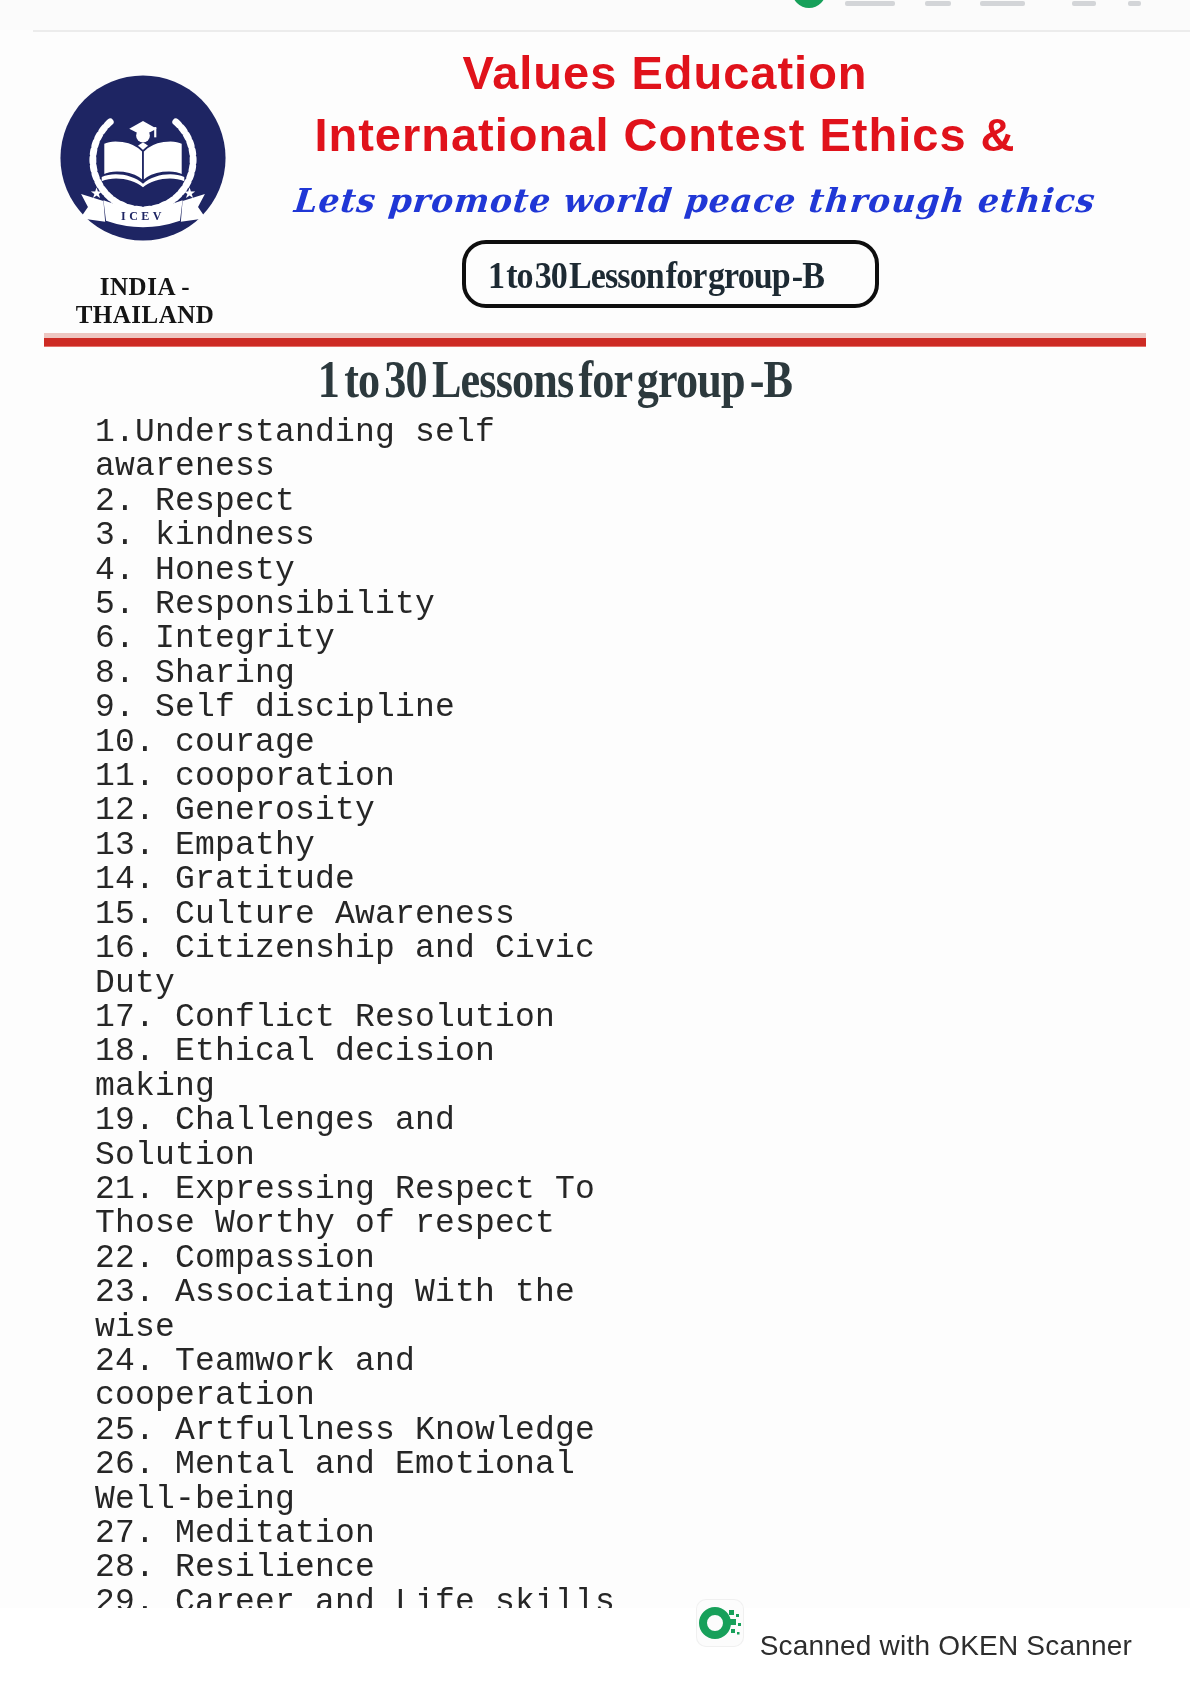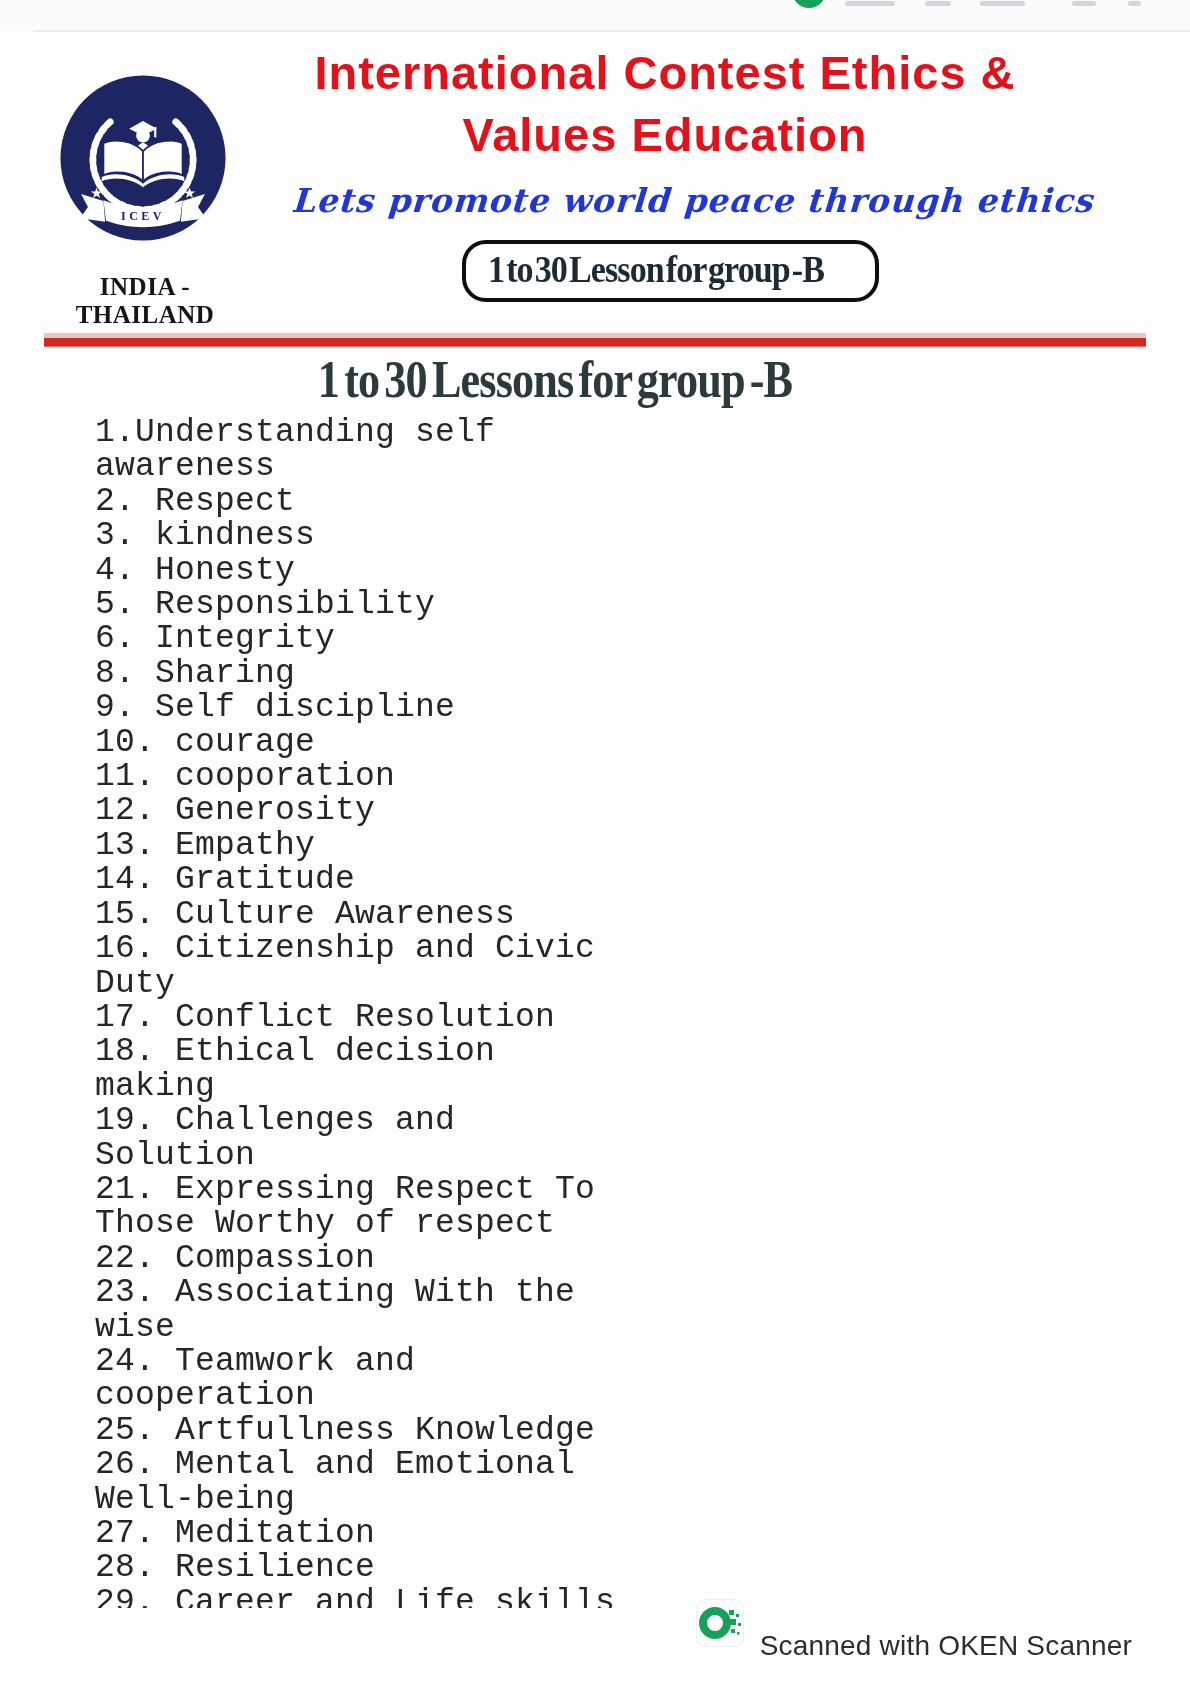--- a/index.html
+++ b/index.html
@@ -53,21 +53,21 @@
     text-align: center;
     font-family: "DejaVu Serif", serif;
     font-style: italic; font-weight: 700;
     font-size: 33px; color: #2037d6;
     letter-spacing: 1px;
     transform: skewX(-6deg);
   }
   .badge {
     position: absolute; left: 462px; top: 240px;
     border: 4px solid #0e0e0e; border-radius: 24px;
-    padding: 4px 22px 7px 22px;
+    padding: 10px 22px 7px 22px;
     background: #fdfdfd;
   }
   .badge-text {
     display: inline-block;
     font-family: "Liberation Serif", serif;
     font-weight: 700; font-size: 37px;
     color: #1d2a33;
     word-spacing: -6px; letter-spacing: -1px;
     transform: scaleX(.92); transform-origin: left center;
     white-space: nowrap;
@@ -156,22 +156,22 @@
     <path d="M 54 150 L 28 142 L 36 157 L 27 170 L 56 174 Z" fill="#ffffff"></path>
     <path d="M 146 150 L 172 142 L 164 157 L 173 170 L 144 174 Z" fill="#ffffff"></path>
     <path d="M 54 149 Q 100 167 146 149 L 143 173 Q 100 188 57 173 Z" fill="#ffffff"></path>
     <text x="100" y="172" font-size="14" font-weight="bold" fill="#1e2563" text-anchor="middle" letter-spacing="4" font-family="Liberation Serif, serif">ICEV</text>
   </svg>
 </div>
 
 <div class="country">INDIA - THAILAND</div>
 
 <div class="title-block">
+  <div class="title-line">Values Education</div>
   <div class="title-line">International Contest Ethics &amp;</div>
-  <div class="title-line">Values Education</div>
 </div>
 
 <div class="tagline">Lets promote world peace through ethics</div>
 
 <div class="badge">
   <span class="badge-text">1 to 30 Lesson for group -B</span>
 </div>
 
 <div class="divider">
   <div class="pink"></div>

